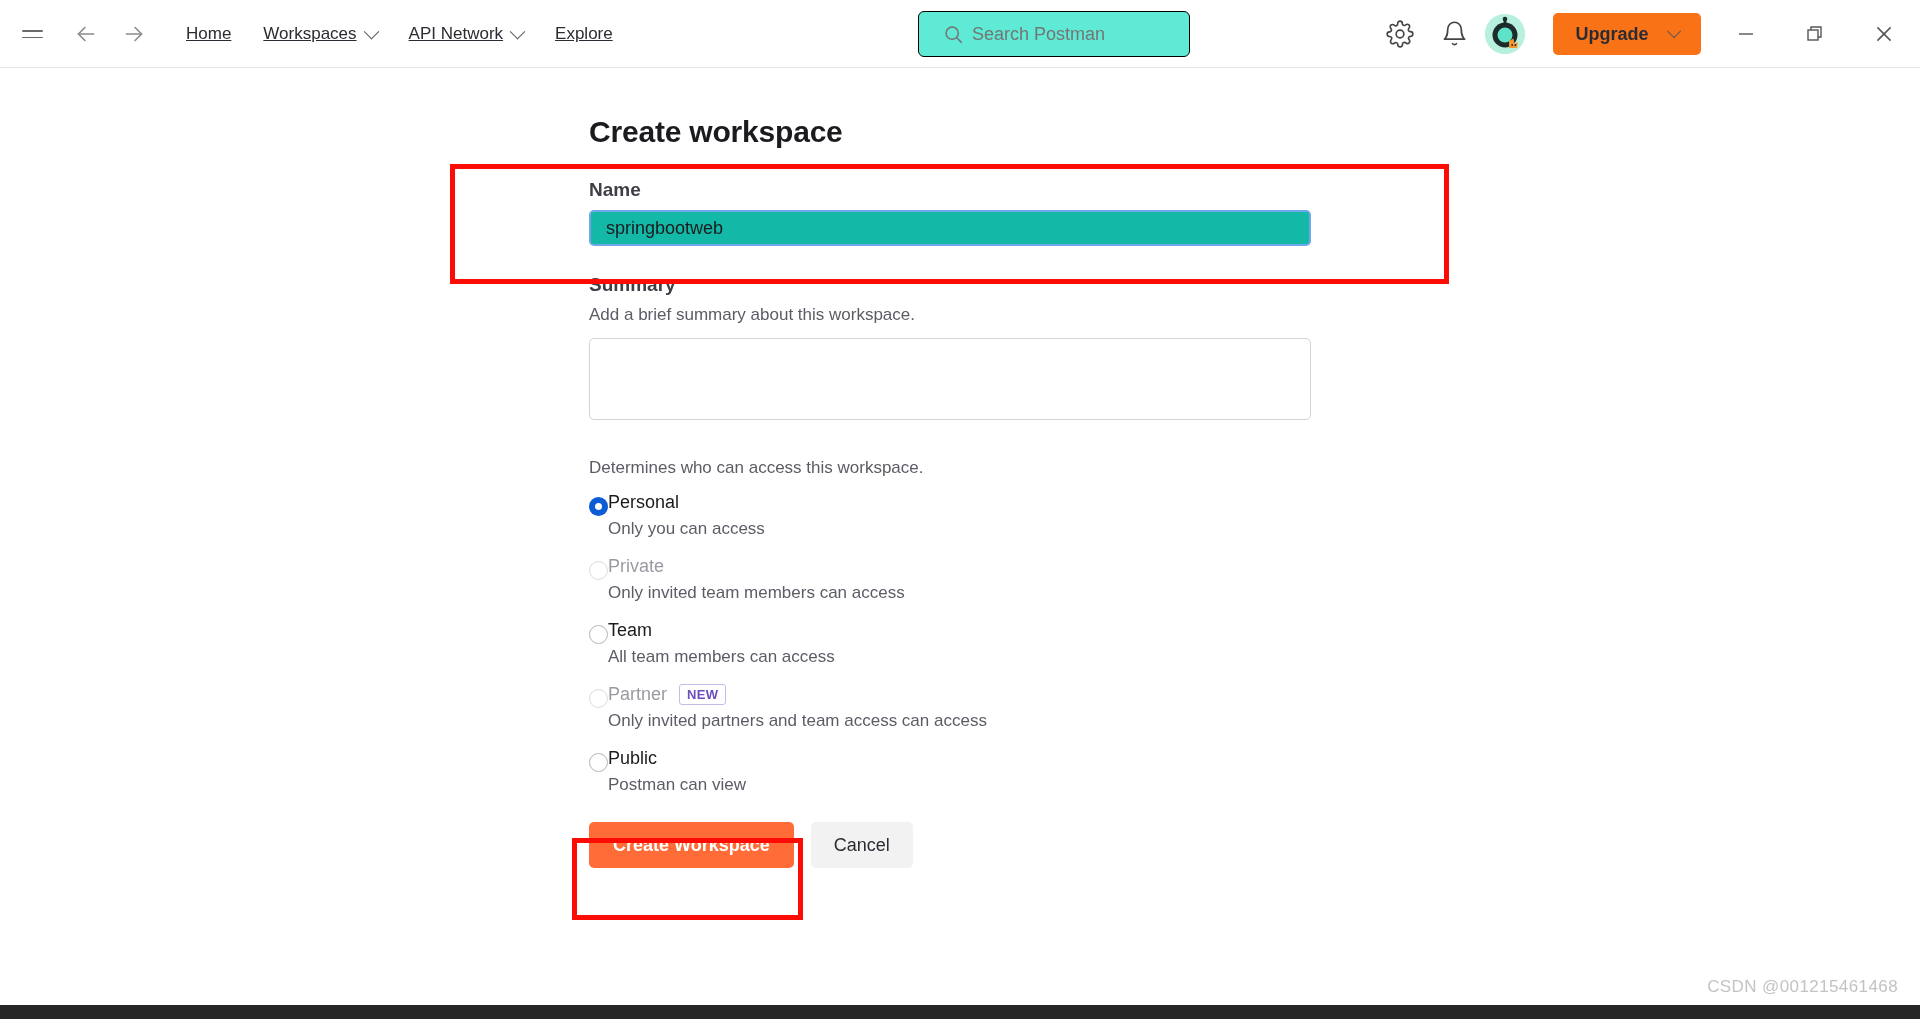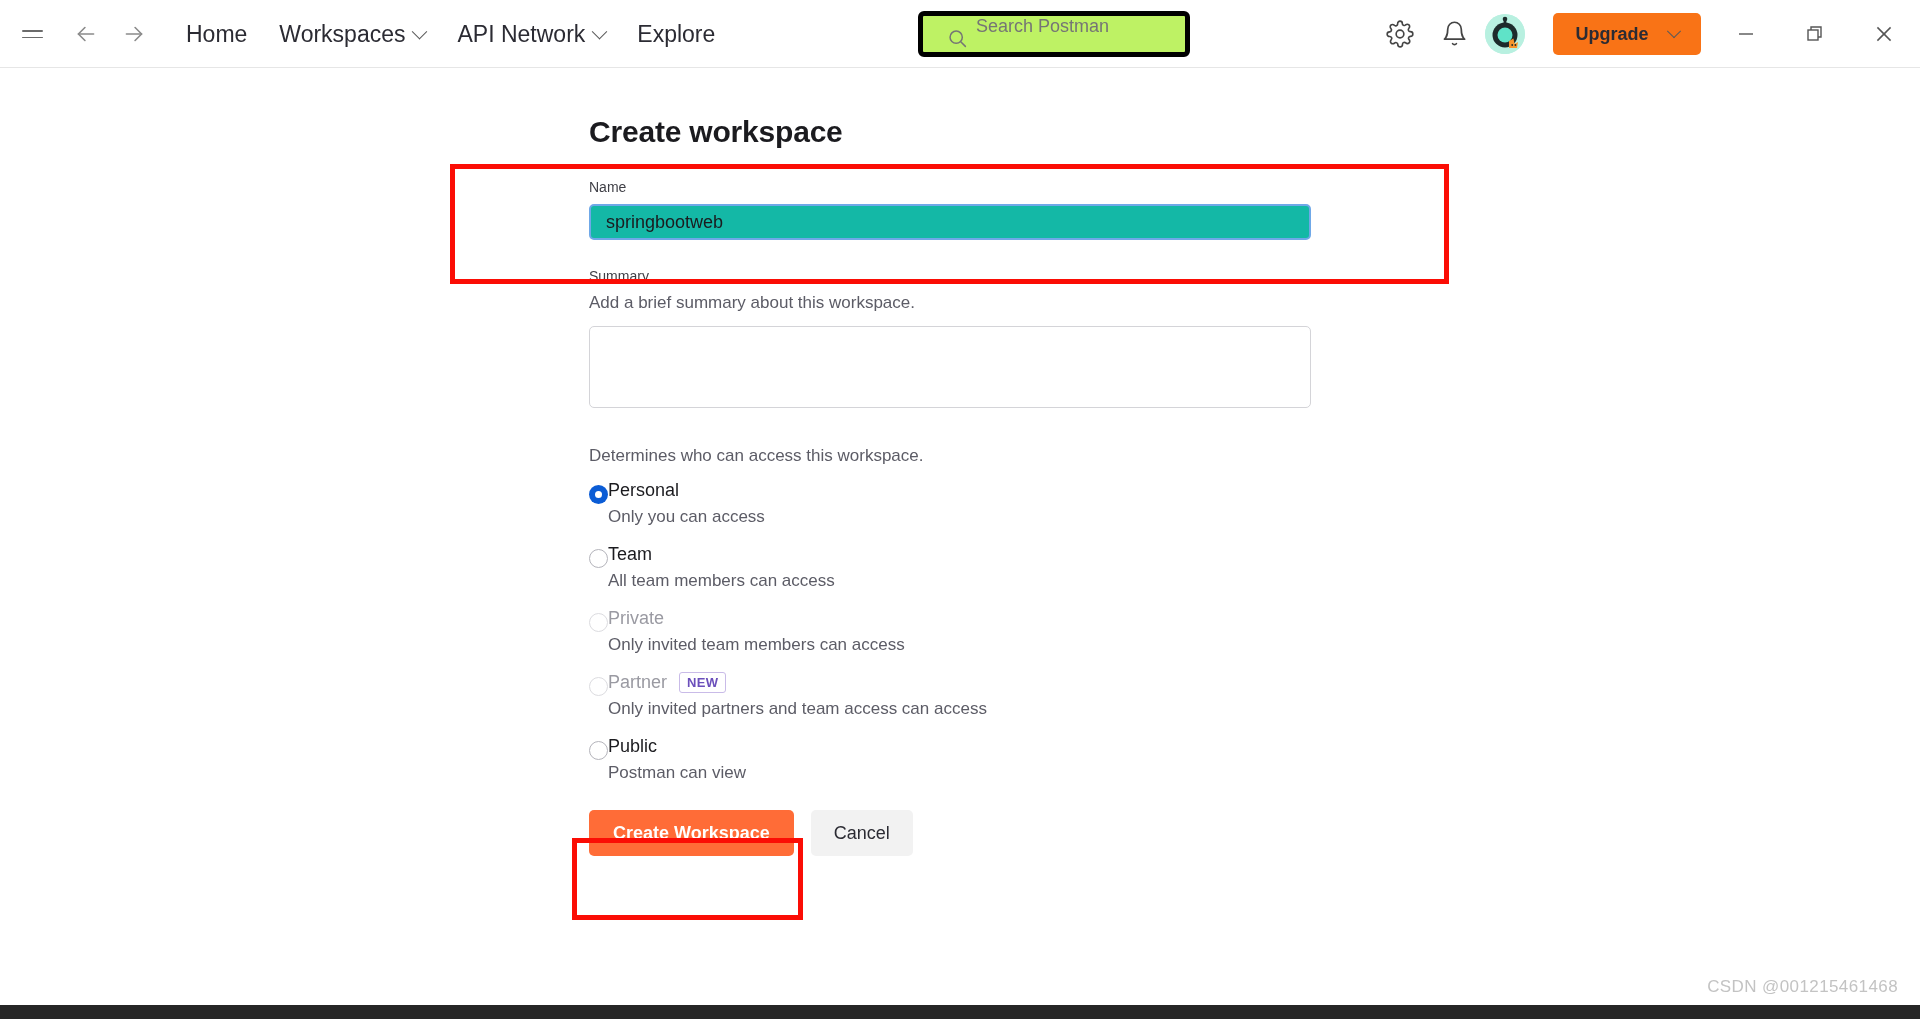--- a/index.html
+++ b/index.html
@@ -61,43 +61,45 @@
     height: 68px;
     display: flex;
     align-items: center;
     gap: 0px;
   }
   .nav-item {
     display: flex;
     align-items: center;
     gap: 9px;
     padding: 7px 16px;
-    font-size: 23px;
+    font-size: 17px;
     color: #2b2b33;
     border-radius: 5px;
     cursor: pointer;
     white-space: nowrap;
+    text-decoration: underline;
   }
   .chev {
     display: inline-block;
     width: 11px; height: 11px;
     border-right: 1.8px solid #5a5a5a;
     border-bottom: 1.8px solid #5a5a5a;
     transform: rotate(45deg) translate(-2px,-2px);
   }
 
   
   .search-box {
     position: absolute;
     left: 918px; top: 11px;
     width: 272px; height: 46px;
-    background: #bef264;
-    border: 5px solid #000000;
+    background: #5eead4;
+    border: 1px solid #000000;
     border-radius: 6px;
     display: flex;
+    align-items: center;
     gap: 12px;
     padding-left: 53px;
     cursor: text;
   }
   .search-box .magnifier {
     position: absolute;
     left: 24px; top: 12px;
     width: 21px; height: 21px;
   }
   .search-placeholder {
@@ -172,22 +174,22 @@
 
   .page-title {
     font-size: 30px;
     font-weight: bold;
     color: #1b1b1f;
     letter-spacing: -0.2px;
     margin-bottom: 30px;
   }
 
   .field-label {
-    font-size: 14px;
-    font-weight: normal;
+    font-size: 19px;
+    font-weight: bold;
     color: #3f3f46;
     margin-bottom: 9px;
   }
   .field-hint {
     font-size: 17px;
     color: #5c5c66;
     margin-bottom: 13px;
   }
 
   .text-input {
@@ -475,37 +477,37 @@
         <div class="radio-row">
           <div class="radio-mark checked"></div>
           <div class="radio-body">
             <div class="radio-title">
               <span>Personal</span>
             </div>
             <div class="radio-sub">Only you can access</div>
           </div>
         </div>
 
+        <div class="radio-row disabled">
+          <div class="radio-mark dim"></div>
+          <div class="radio-body">
+            <div class="radio-title dim">
+              <span>Private</span>
+            </div>
+            <div class="radio-sub">Only invited team members can access</div>
+          </div>
+        </div>
+
         <div class="radio-row">
           <div class="radio-mark"></div>
           <div class="radio-body">
             <div class="radio-title">
               <span>Team</span>
             </div>
             <div class="radio-sub">All team members can access</div>
-          </div>
-        </div>
-
-        <div class="radio-row disabled">
-          <div class="radio-mark dim"></div>
-          <div class="radio-body">
-            <div class="radio-title dim">
-              <span>Private</span>
-            </div>
-            <div class="radio-sub">Only invited team members can access</div>
           </div>
         </div>
 
         <div class="radio-row disabled">
           <div class="radio-mark dim"></div>
           <div class="radio-body">
             <div class="radio-title dim">
               <span>Partner</span>
               <span class="badge-new">NEW</span>
             </div>

